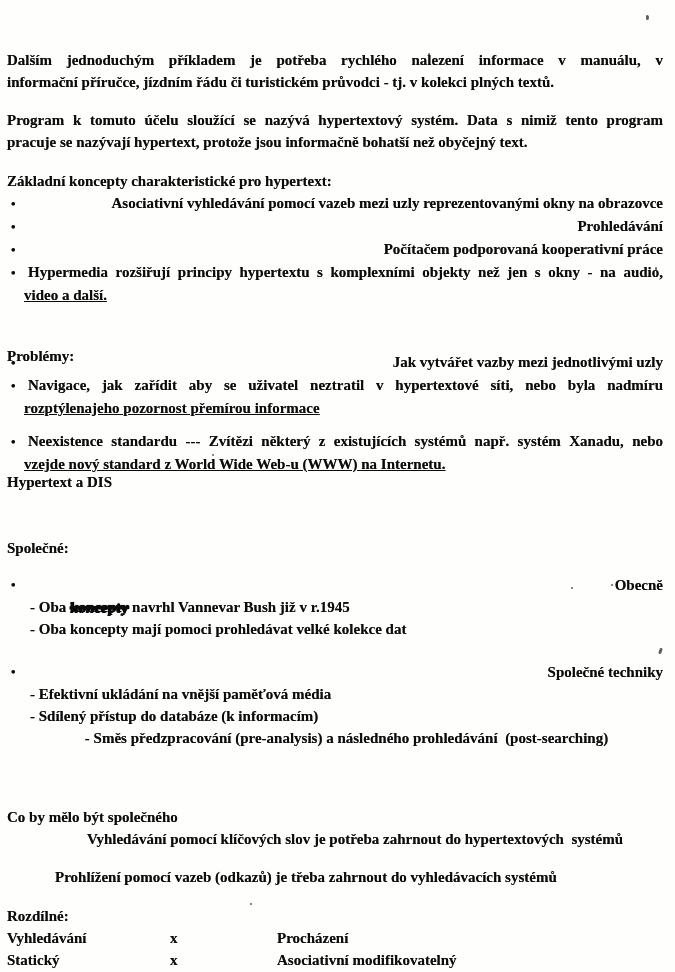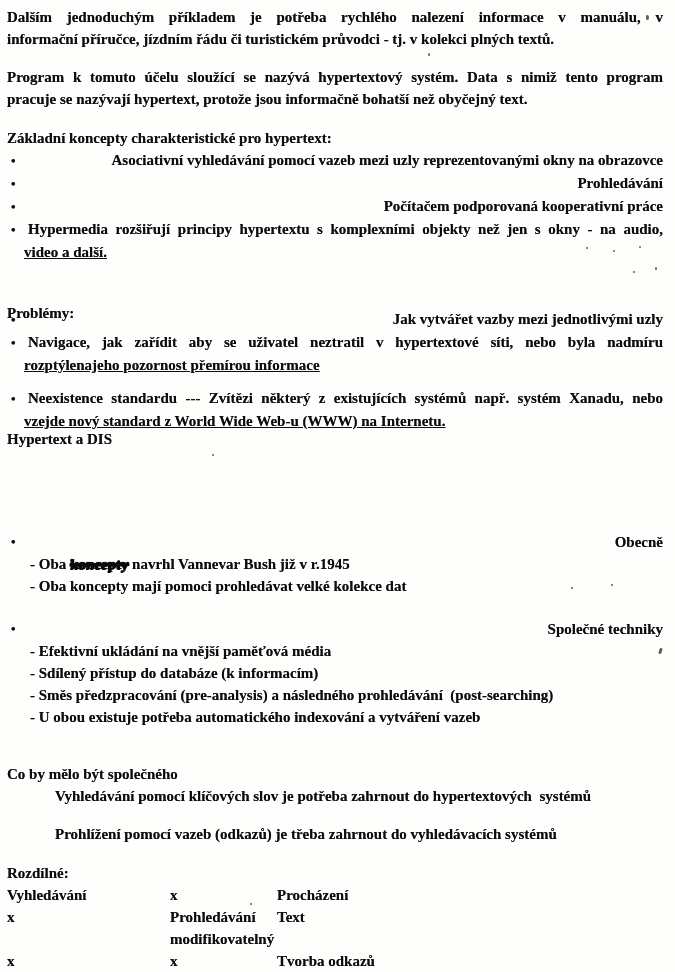--- a/index.html
+++ b/index.html
@@ -9,23 +9,23 @@
     margin:0 auto;
     background:#fefefc;
     font-family:"Liberation Serif","DejaVu Serif",serif;
     font-weight:bold;
     color:#0c0c0c;
     font-size:15px;
     line-height:22px;
     overflow:hidden;
     text-shadow:0 0 .5px rgba(0,0,0,.55);
   }
-  .block{position:absolute;left:7px;width:656px;}
+  .block{position:absolute;left:7px;width:656px;margin-top:43px;}
   .jline{text-align:justify;text-align-last:justify;}
-  .pre{white-space:pre-wrap;}
+  .pre{white-space:pre-wrap;text-align:center;}
   .list{line-height:23px;}
   .li{display:flex;}
   .li .b{flex:0 0 17px;padding-left:4px;font-size:13px;}
   .li .t{flex:1;text-align:right;}
   .wrap2{padding-left:17px;text-decoration:underline;}
   .sub{padding-left:23px;}
   .indent{left:55px;width:600px;}
   .smudge{
     text-decoration:line-through;
     text-decoration-thickness:2.5px;
@@ -88,52 +88,53 @@
   <div class="block list" style="top:387px">
     <div class="li">
       <span class="b">•</span>
       <span class="t jline">Neexistence standardu --- Zvítězi některý z existujících systémů např. systém Xanadu, nebo</span>
     </div>
     <div class="wrap2">vzejde nový standard z World Wide Web-u (WWW) na Internetu.</div>
   </div>
 
   <div class="block" style="top:428px">Hypertext a DIS</div>
 
+  <div class="block" style="top:494px">Společné:</div>
 
   <div class="block" style="top:531px">
     <div class="li">
       <span class="b">•</span>
       <span class="t">Obecně</span>
     </div>
     <div class="sub"><span>- Oba </span><span class="smudge">koncepty</span><span> navrhl Vannevar Bush již v r.1945</span></div>
     <div class="sub">- Oba koncepty mají pomoci prohledávat velké kolekce dat</div>
   </div>
 
   <div class="block" style="top:618px">
     <div class="li">
       <span class="b">•</span>
       <span class="t">Společné techniky</span>
     </div>
     <div class="sub">- Efektivní ukládání na vnější paměťová média</div>
     <div class="sub">- Sdílený přístup do databáze (k informacím)</div>
     <div class="sub pre">- Směs předzpracování (pre-analysis) a následného prohledávání  (post-searching)</div>
-    <div class="sub">- U obou existuje potřeba automatického indexování a vytváření vazeb</div>
   </div>
 
   <div class="block" style="top:763px">Co by mělo být společného</div>
   <div class="block indent pre" style="top:785px">Vyhledávání pomocí klíčových slov je potřeba zahrnout do hypertextových  systémů</div>
   <div class="block indent" style="top:823px">Prohlížení pomocí vazeb (odkazů) je třeba zahrnout do vyhledávacích systémů</div>
 
   <div class="block" style="top:862px">Rozdílné:</div>
   <div class="block difftable" style="top:884px">
     <div>Vyhledávání</div>
     <div>x</div>
     <div>Procházení</div>
+    <div>Statický</div>
     <div>x</div>
-    <div>Prohledávání modifikovatelný</div>
+    <div>Asociativní modifikovatelný</div>
     <div>Text</div>
     <div>x</div>
     <div>x</div>
     <div>Tvorba odkazů</div>
   </div>
 
   <i class="speck" style="left:646px;top:15px;width:3px;height:5px;border-radius:40% 60% 60% 40%;"></i>
   <i class="speck" style="left:428px;top:53px;width:2px;height:3px;"></i>
   <i class="speck" style="left:586px;top:247px;width:2px;height:2px;"></i>
   <i class="speck" style="left:613px;top:250px;width:2px;height:2px;"></i>

